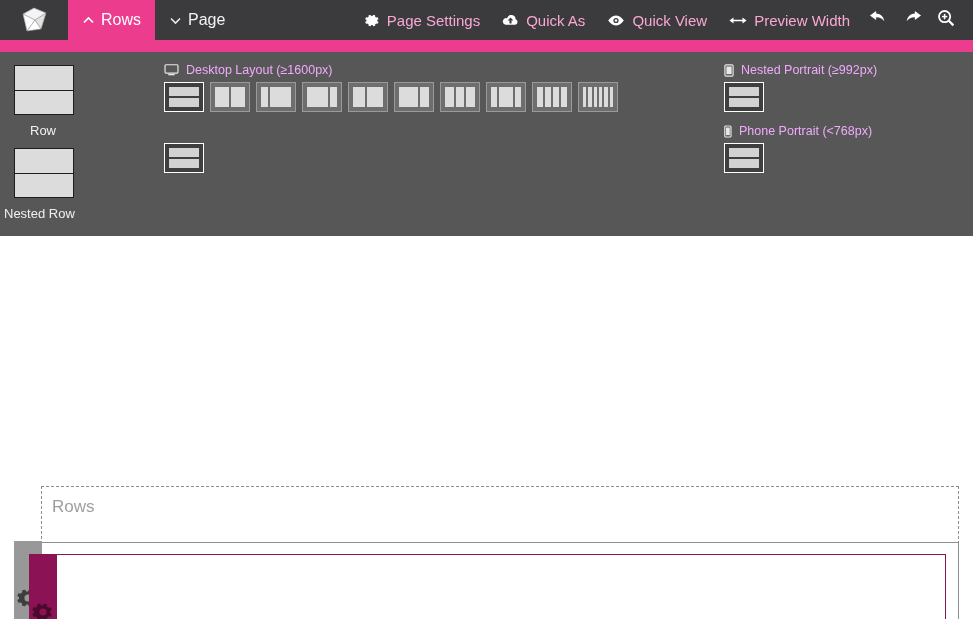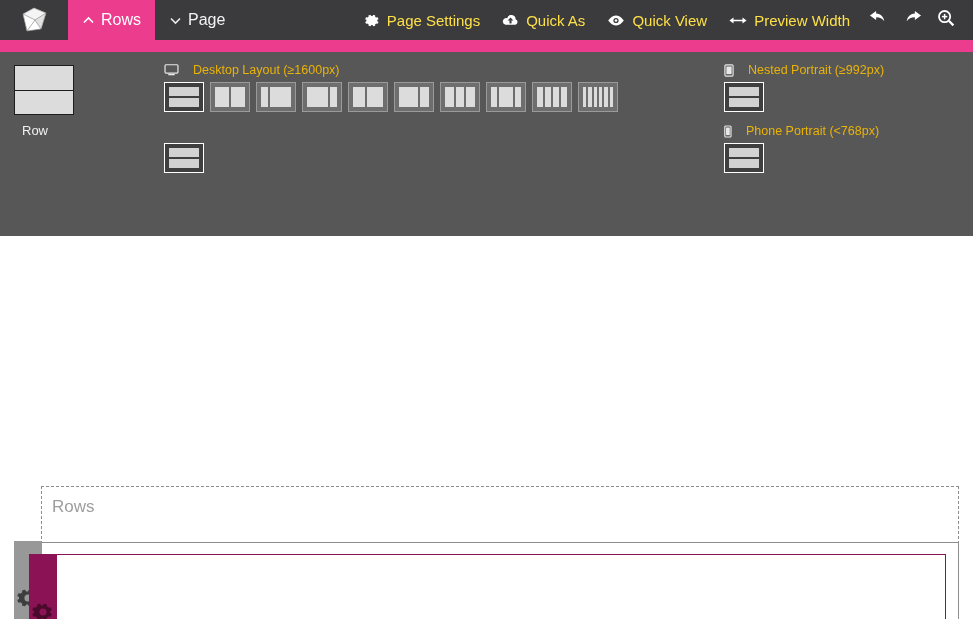--- a/index.html
+++ b/index.html
@@ -44,21 +44,21 @@
   .chev svg { display:block; }
 
   .topbar-spacer { flex: 1 1 auto; }
 
   .tool-group {
     display: flex; align-items: center;
     height: 40px; gap: 0px; padding-right: 10px;
   }
   .tool-btn {
     display: flex; align-items: center; gap: 7px;
-    color: #fde047; font-size: 15px;
+    color: #f9a8d4; font-size: 15px;
     padding: 0 11px; height: 40px;
     cursor: pointer; user-select: none; white-space: nowrap;
   }
   .tool-btn .ti { display: flex; align-items: center; }
   .tool-icon-only {
     display: flex; align-items: center; justify-content: center;
     width: 34px; height: 40px; cursor: pointer;
     color: #efefef;
   }
 
@@ -90,22 +90,22 @@
     content: ""; position: absolute; left: 0; right: 0; top: 50%;
     height: 1px; background: #1d1d1d;
   }
   .thumb-label {
     color: #f0f0f0; font-size: 13px; margin-top: 8px;
     text-align: left; white-space: nowrap;
   }
 
   
   .sec-head {
-    display: flex; align-items: center; gap: 14px;
-    color: #eab308; font-size: 12.5px;
+    display: flex; align-items: center; gap: 7px;
+    color: #f0abfc; font-size: 12.5px;
     position: absolute; white-space: nowrap;
   }
   .sec-head .dev { display: flex; align-items: center; }
 
   
   .opt-row { position: absolute; display: flex; gap: 6px; }
   .opt-btn {
     width: 40px; height: 30px;
     background: #6e6e6e;
     border: 1px solid #9a9a9a;
@@ -284,23 +284,27 @@
   </div>
 
   <div class="pink-stripe"></div>
 
   <div class="panel">
 
     <div class="row-thumbs">
 
       <div class="thumb-block" style="left:14px; top:13px;">
         <div class="thumb-img"></div>
-        <div class="thumb-label" style="margin-left:8px;">Row</div>
-      </div>
-
+        <div class="thumb-label" style="margin-left:16px;">Row</div>
+      </div>
+
+      <div class="thumb-block" style="left:14px; top:96px;">
+        <div class="thumb-img"></div>
+        <div class="thumb-label" style="margin-left:-10px;">Nested Row</div>
+      </div>
 
     </div>
 
     <div class="sec-head" style="left:164px; top:11px;">
       <span class="dev">
         <svg width="15" height="12" viewBox="0 0 16 13">
           <rect x="1" y="0.8" width="14" height="9" rx="1" fill="none" stroke="#e8e8e8" stroke-width="1.3"></rect>
           <rect x="4.5" y="10.8" width="7" height="1.4" fill="#e8e8e8"></rect>
         </svg>
       </span>

